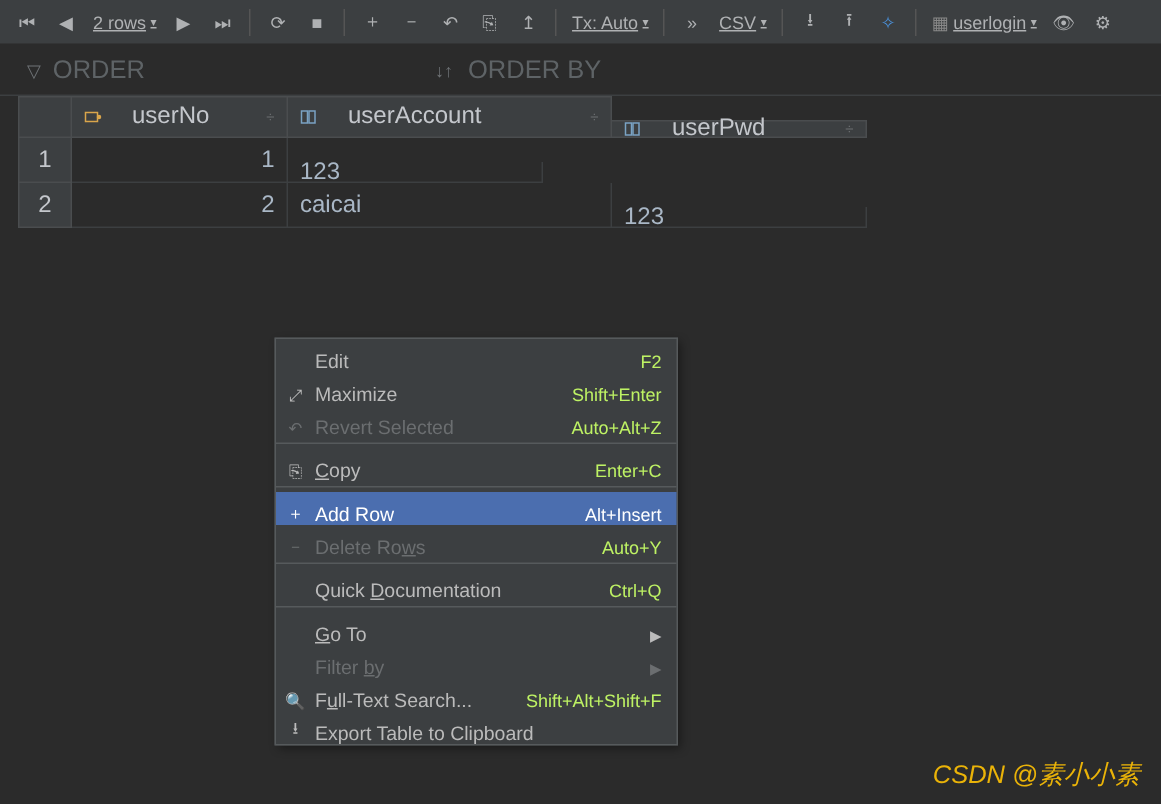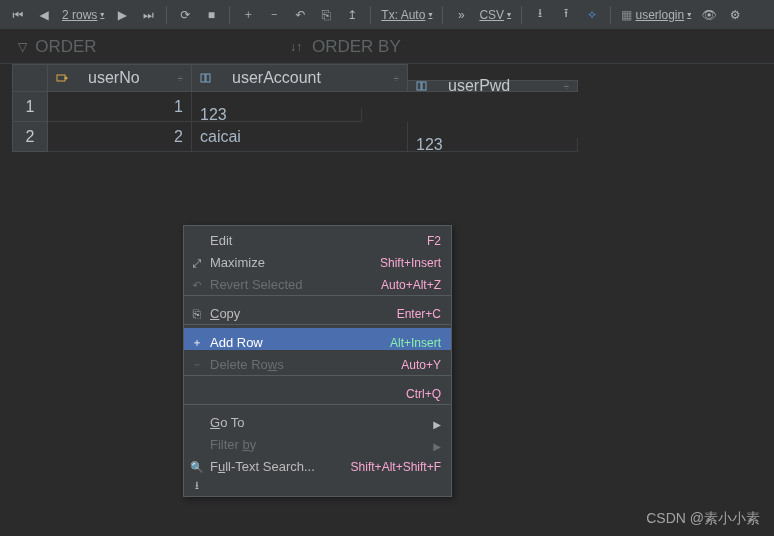--- a/index.html
+++ b/index.html
@@ -24,26 +24,26 @@
 .c2 { width: 216px; }
 .c3 { width: 170px; margin-top: 16px; }
 .grid-row { display: flex; height: 30px; }
 .rhead { width: 36px; background: #3c3f41; border: 1px solid #4a4d4f; border-top: none; display: flex; align-items: center; justify-content: center; color: #c4c7cc; }
 .dcell { background: #2b2b2b; border: 1px solid #3c3f41; border-left: none; border-top: none; display: flex; align-items: center; padding: 0 8px; color: #a9b7c6; }
 .c1.dcell { justify-content: flex-end; }
 .ctx-menu { position: absolute; left: 183px; top: 225px; width: 269px; background: #3c3f41; border: 1px solid #565a5c; box-shadow: 2px 2px 6px rgba(0,0,0,.4); font-size: 13px; }
 .mitem { height: 22px; display: flex; align-items: flex-end; padding: 0 10px 0 26px; position: relative; color: #bbbbbb; cursor: pointer; }
 .mitem.disabled { color: #6b6e70; }
 .mitem .micon { position: absolute; left: 6px; width: 14px; text-align: center; font-size: 11px; }
-.mitem .short { margin-left: auto; color: #f9a8d4; font-size: 12px; }
+.mitem .short { margin-left: auto; color: #bef264; font-size: 12px; }
 .mitem.highlighted { background: #4b6eaf; color: #fff; }
-.mitem.highlighted .short { color: #86efac; }
+.mitem.highlighted .short { color: #ffffff; }
 .mitem .arrow { margin-left: auto; font-size: 10px; }
 .msep { height: 1px; background: #565a5c; margin: 3px 0; }
-.watermark { position: absolute; right: 14px; bottom: 8px; color: #a3a3a3; font-size: 14px; }
+.watermark { position: absolute; right: 14px; bottom: 8px; color: #eab308; font-size: 17px; font-style: italic;}
 u { text-decoration: underline; }
 </style>
 </head>
 <body>
 
 <div class="toolbar">
   <span class="tb-btn">⏮</span>
   <span class="tb-btn">◀</span>
   <span class="tb-txt">
       <span>2 rows</span>
@@ -144,21 +144,21 @@
 </div>
 
 <div class="ctx-menu">
   <div class="mitem">
       <span>Edit</span>
       <span class="short">F2</span>
     </div>
   <div class="mitem">
       <span class="micon">⤢</span>
       <span>Maximize</span>
-      <span class="short">Shift+Insert</span>
+      <span class="short">Shift+Enter</span>
     </div>
   <div class="mitem disabled">
       <span class="micon">↶</span>
       <span>Revert Selected</span>
       <span class="short">Auto+Alt+Z</span>
     </div>
   <div class="msep"></div>
   <div class="mitem">
       <span class="micon">⎘</span>
       <span><u>C</u>opy</span>
@@ -170,34 +170,36 @@
       <span>Add Row</span>
       <span class="short">Alt+Insert</span>
     </div>
   <div class="mitem disabled">
       <span class="micon">－</span>
       <span>Delete Ro<u>w</u>s</span>
       <span class="short">Auto+Y</span>
     </div>
   <div class="msep"></div>
   <div class="mitem">
+      <span>Quick <u>D</u>ocumentation</span>
       <span class="short">Ctrl+Q</span>
     </div>
   <div class="msep"></div>
   <div class="mitem">
       <span><u>G</u>o To</span>
       <span class="arrow">▶</span>
     </div>
   <div class="mitem disabled">
       <span>Filter <u>b</u>y</span>
       <span class="arrow">▶</span>
     </div>
   <div class="mitem">
       <span class="micon">🔍</span>
       <span>F<u>u</u>ll-Text Search...</span>
       <span class="short">Shift+Alt+Shift+F</span>
     </div>
   <div class="mitem">
       <span class="micon">⭳</span>
+      <span>Export Table to Clipboard</span>
     </div>
 </div>
 
 <div class="watermark">CSDN @素小小素</div>
 
 </body></html>

